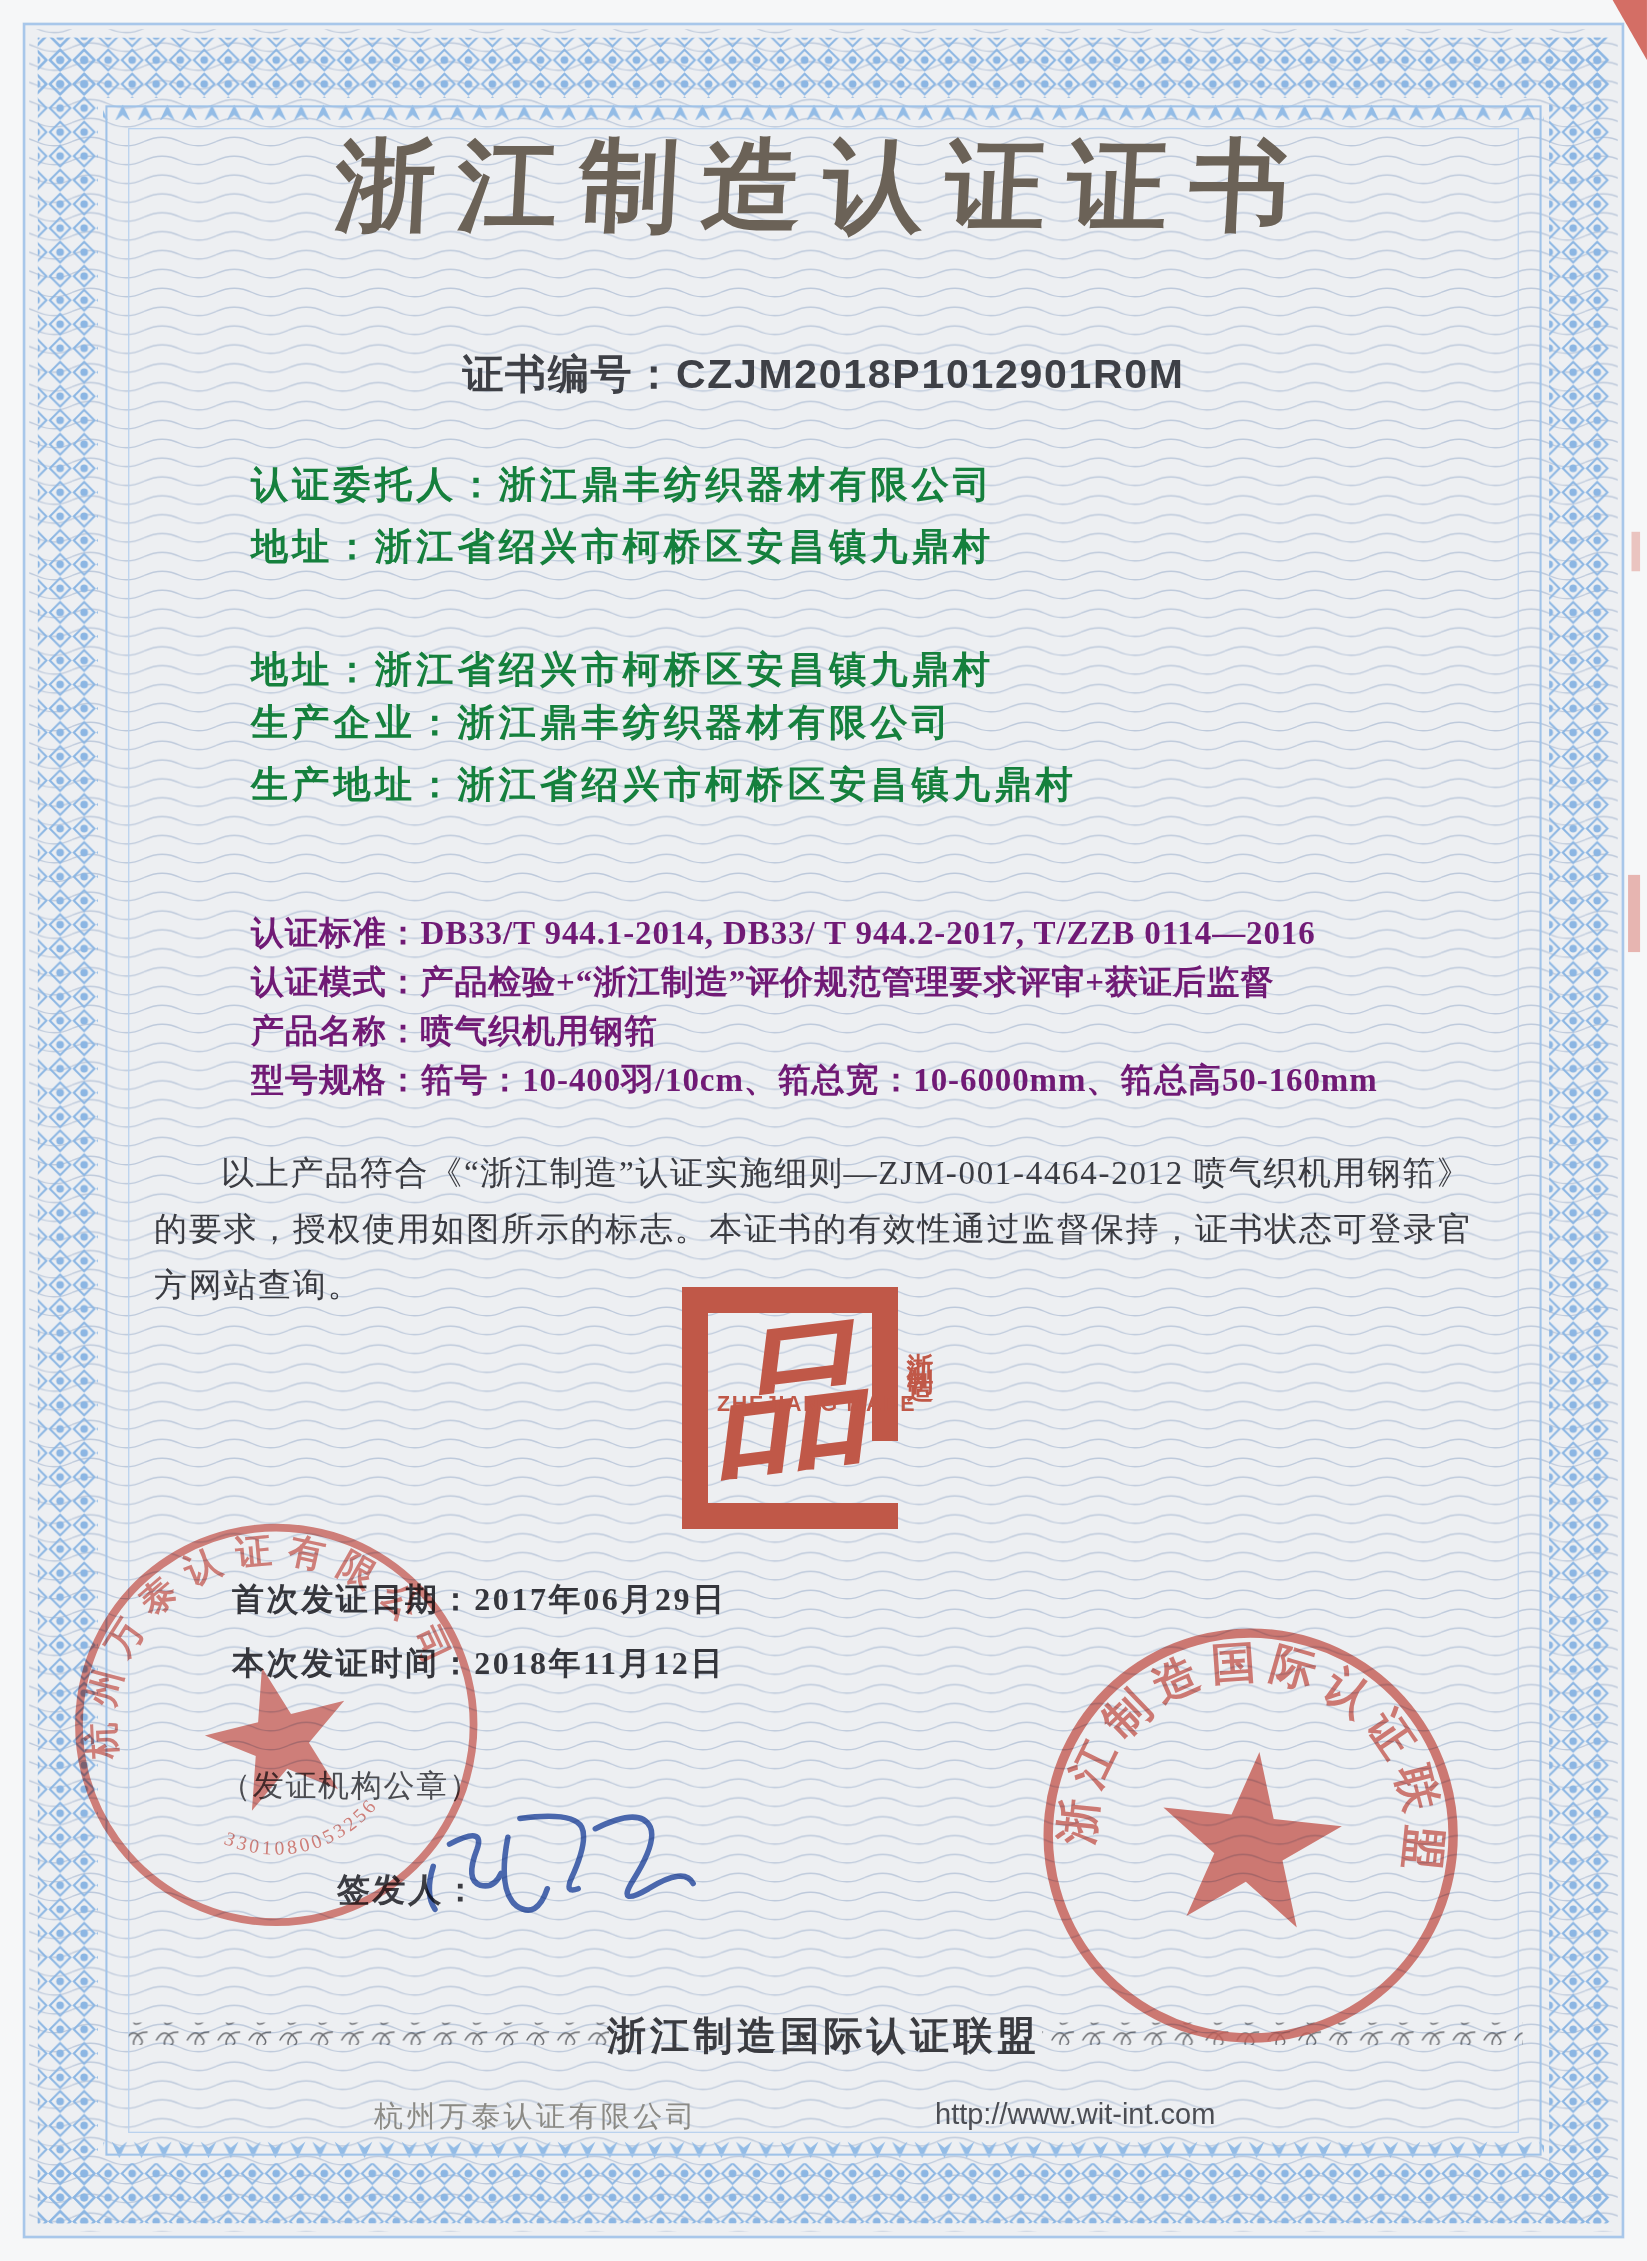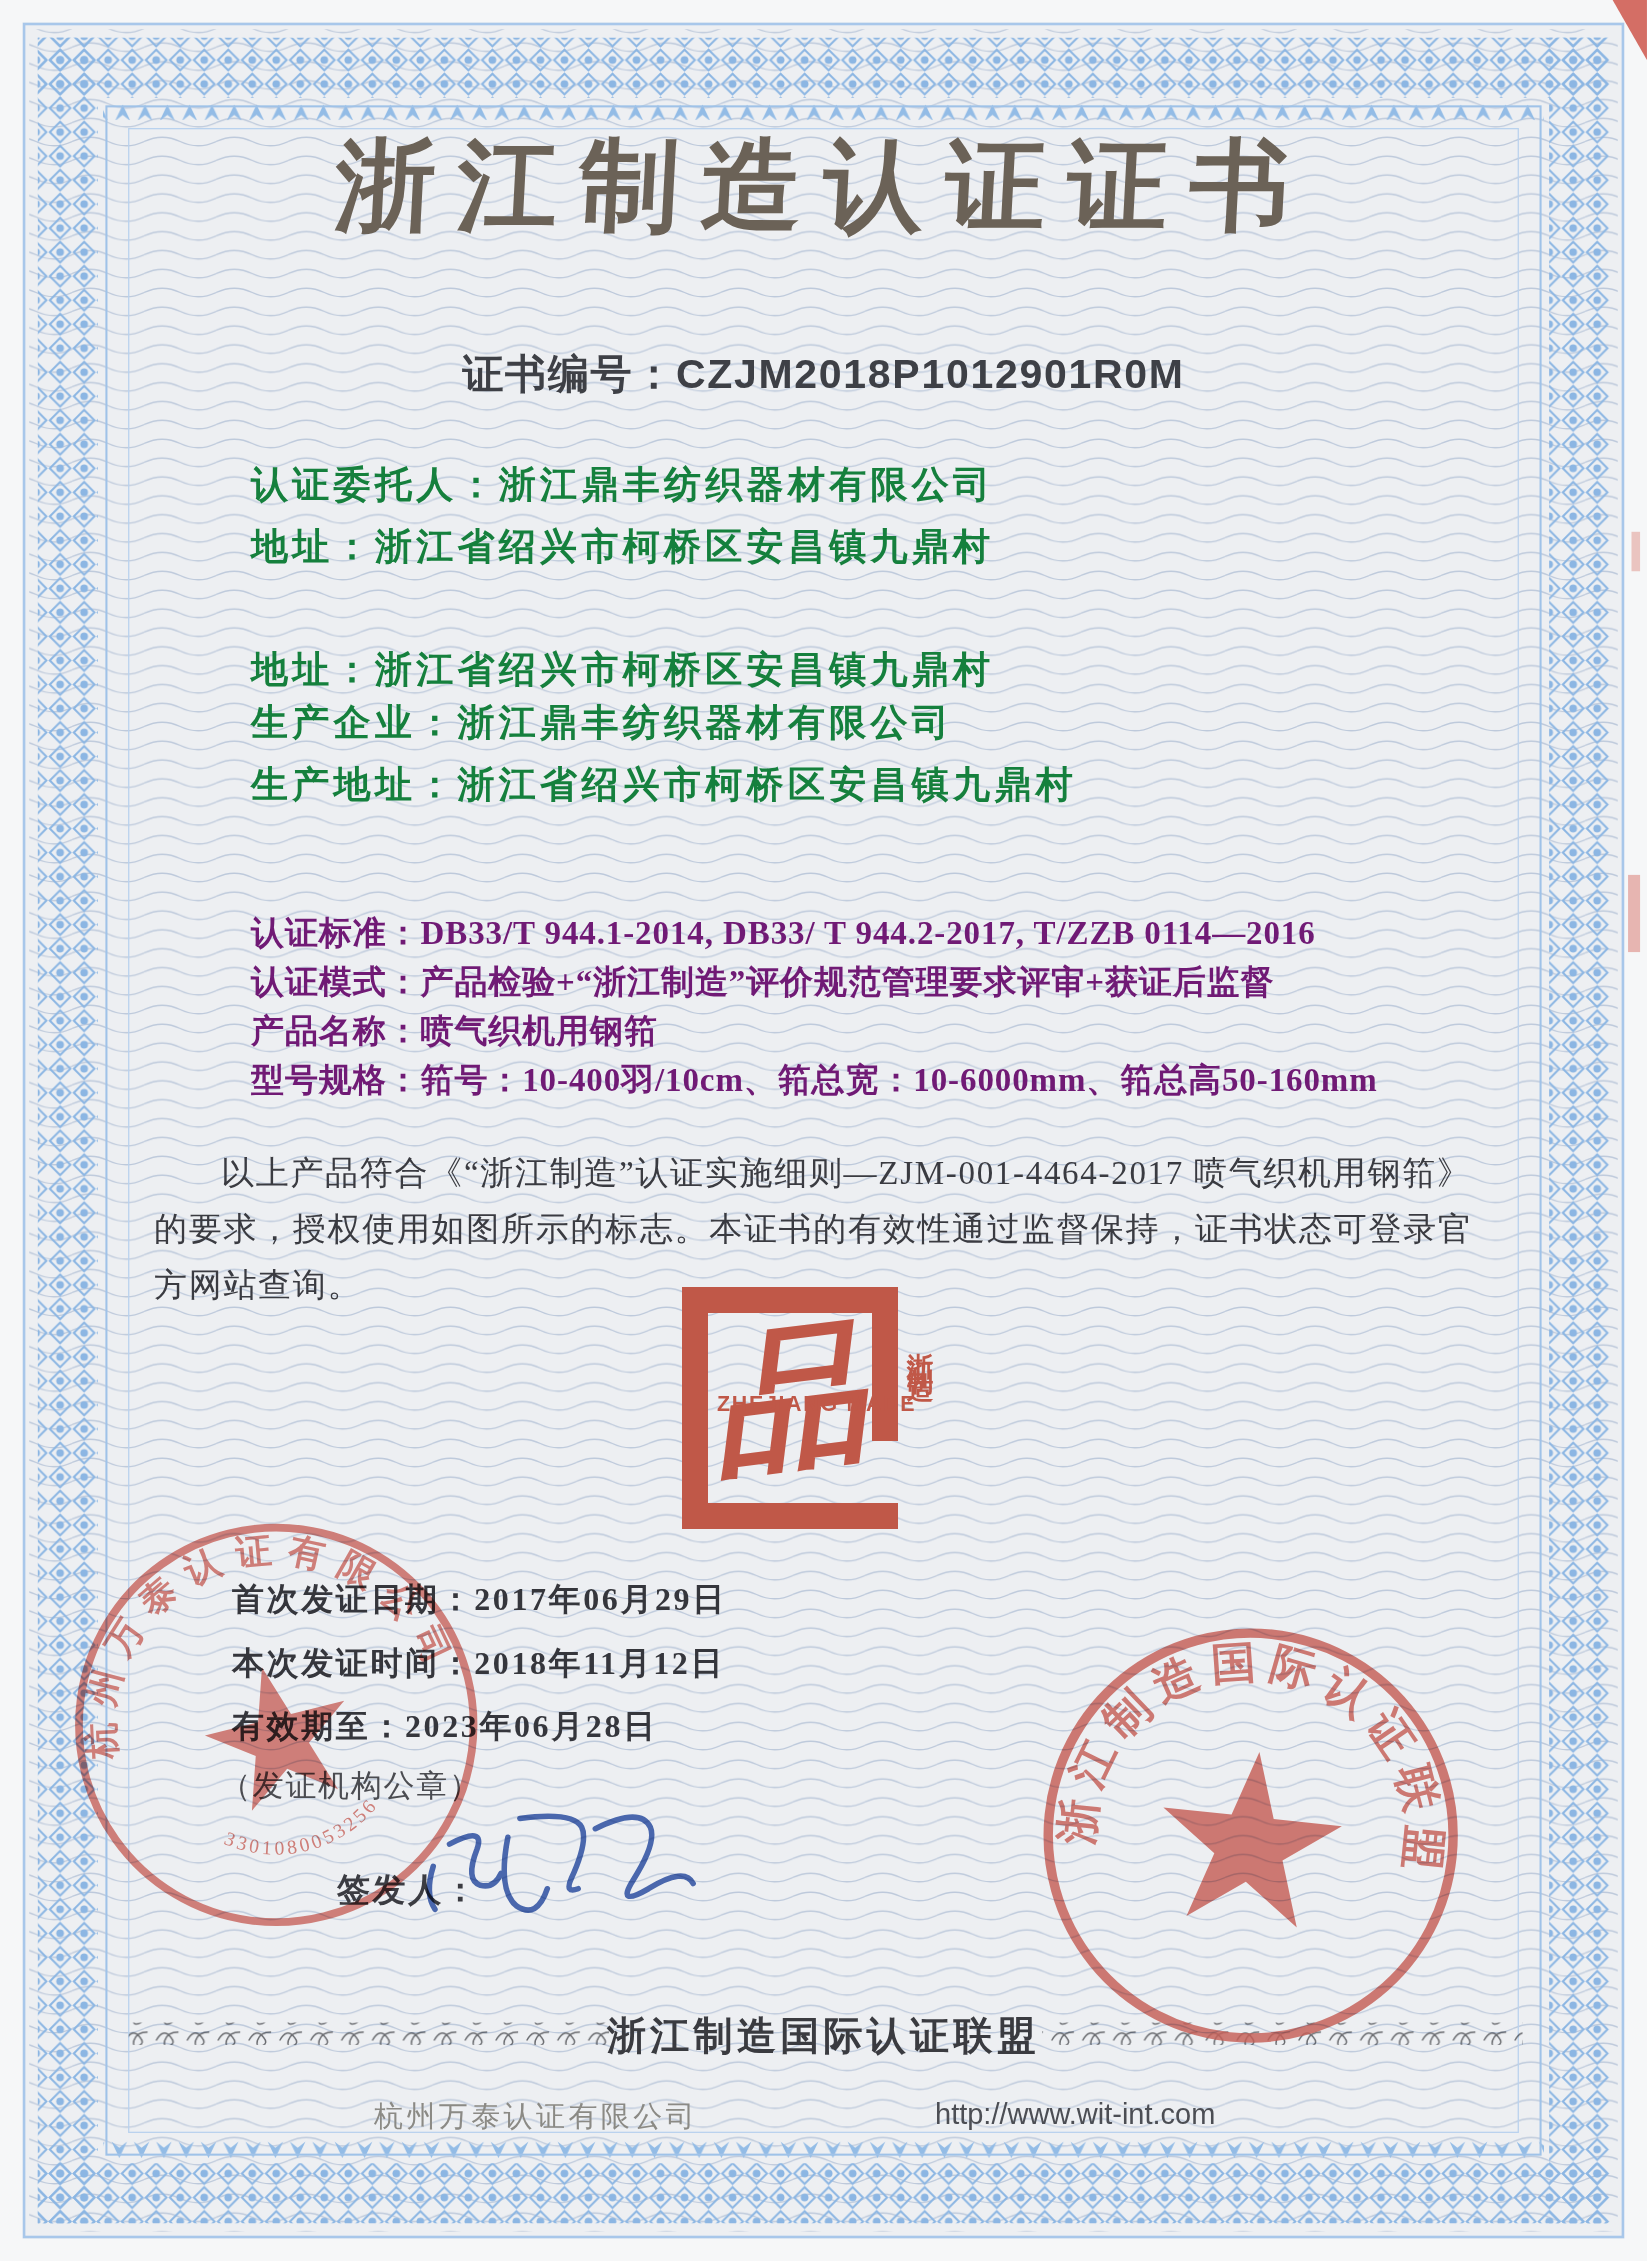--- a/index.html
+++ b/index.html
@@ -73,33 +73,32 @@
   <div class="t field" style="top:522px">地址：浙江省绍兴市柯桥区安昌镇九鼎村</div>
   <div class="t field" style="top:645px">地址：浙江省绍兴市柯桥区安昌镇九鼎村</div>
   <div class="t field" style="top:698px">生产企业：浙江鼎丰纺织器材有限公司</div>
   <div class="t field" style="top:760px">生产地址：浙江省绍兴市柯桥区安昌镇九鼎村</div>
 
   <div class="t detail" style="top:911px">认证标准：DB33/T 944.1-2014, DB33/ T 944.2-2017, T/ZZB 0114—2016</div>
   <div class="t detail" style="top:960px">认证模式：产品检验+“浙江制造”评价规范管理要求评审+获证后监督</div>
   <div class="t detail" style="top:1009px">产品名称：喷气织机用钢筘</div>
   <div class="t detail" style="top:1058px">型号规格：筘号：10-400羽/10cm、筘总宽：10-6000mm、筘总高50-160mm</div>
 
-  <div class="t" id="statement">以上产品符合《“浙江制造”认证实施细则—ZJM-001-4464-2017 喷气织机用钢筘》的要求，授权使用如图所示的标志。本证书的有效性通过监督保持，证书状态可登录官方网站查询。</div>
+  <div class="t" id="statement">以上产品符合《“浙江制造”认证实施细则—ZJM-001-4464-2012 喷气织机用钢筘》的要求，授权使用如图所示的标志。本证书的有效性通过监督保持，证书状态可登录官方网站查询。</div>
 
   <div class="bar" style="left:682px;top:1287px;width:26px;height:242px"></div>
   <div class="bar" style="left:682px;top:1287px;width:216px;height:26px"></div>
   <div class="bar" style="left:682px;top:1503px;width:216px;height:26px"></div>
   <div class="bar" style="left:872px;top:1287px;width:26px;height:154px"></div>
   <div class="t" id="logoGlyph">品</div>
   <div class="t" id="logoSide">浙江制造</div>
   <div class="t" id="logoBottom">ZHEJIANG MADE</div>
 
   <div class="t date" style="top:1578px">首次发证日期：2017年06月29日</div>
   <div class="t date" style="top:1642px">本次发证时间：2018年11月12日</div>
-  <div class="t date" style="top:1705px">有效期至：2023年06月28日</div>
   <div class="t" id="sealnote">（发证机构公章）</div>
   <div class="t" id="issuer">签发人：</div>
 
   <svg class="fg" width="1647" height="2261" viewBox="0 0 1920 2636" xmlns:xlink="http://www.w3.org/1999/xlink">
     <defs>
       <pattern id="scroll" width="36" height="26" patternUnits="userSpaceOnUse">
         <path d="M2 13 q8 -15 17 -4 q6 7 -1 10 q-8 3 -6 -6 q3 -10 16 -10" fill="none" stroke="#6f7073" stroke-width="1.7"></path>
       </pattern>
       <path id="sealL-arc" d="M160 2111 A190 190 0 1 1 484 2111" fill="none"></path>
       <path id="sealL-num" d="M182 1951 A152 152 0 1 0 462 1951" fill="none"></path>

